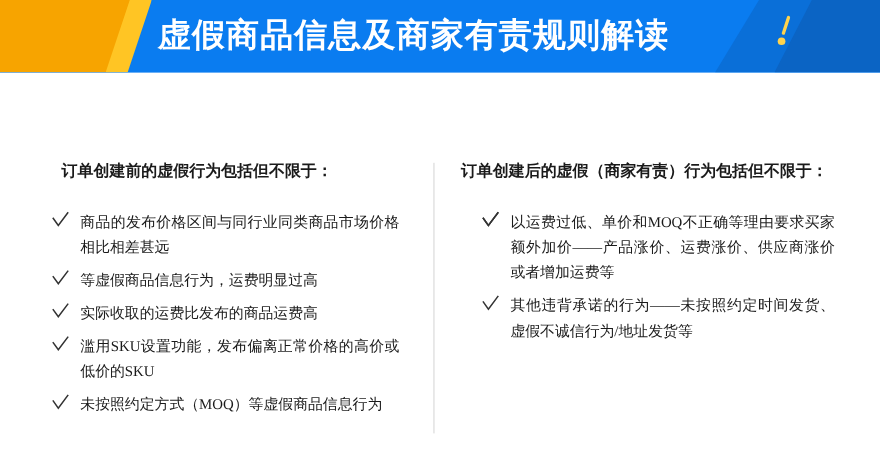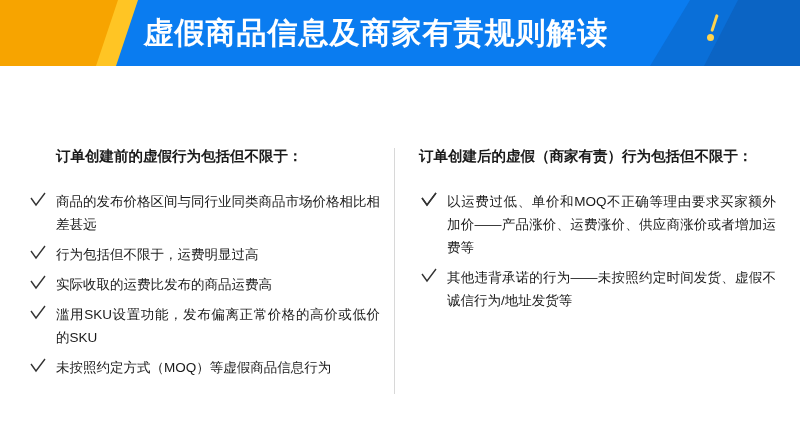--- a/index.html
+++ b/index.html
@@ -152,22 +152,23 @@
     font-weight: bold;
     color: #1a1a1a;
     line-height: 24px;
     margin-bottom: 22px;
   }
   .col-left .col-heading {
     padding-left: 28px;
   }
   .list {
     list-style: none;
-    margin: 0;
+    margin: 17px;
     padding: 0;
+    font-family: Liberation Serif, serif;
   }
   .list-item {
     position: relative;
     padding-left: 28px;
     font-size: 13.5px;
     color: #1a1a1a;
     line-height: 23px;
     margin-bottom: 7px;
     text-align: justify;
   }
@@ -213,21 +214,21 @@
               </svg>
           </span>
           <span>商品的发布价格区间与同行业同类商品市场价格相比相差甚远</span>
         </li>
         <li class="list-item">
           <span class="check-icon">
             <svg viewBox="0 0 16 16" width="16" height="16">
                 <path d="M1 6 L6 13 L15 1" fill="none" stroke="#333333" stroke-width="1.4"></path>
               </svg>
           </span>
-          <span>行为包括但不限于，运费明显过高</span>
+          <span>等虚假商品信息行为，运费明显过高</span>
         </li>
         <li class="list-item">
           <span class="check-icon">
             <svg viewBox="0 0 16 16" width="16" height="16">
                 <path d="M1 6 L6 13 L15 1" fill="none" stroke="#333333" stroke-width="1.4"></path>
               </svg>
           </span>
           <span>实际收取的运费比发布的商品运费高</span>
         </li>
         <li class="list-item">

